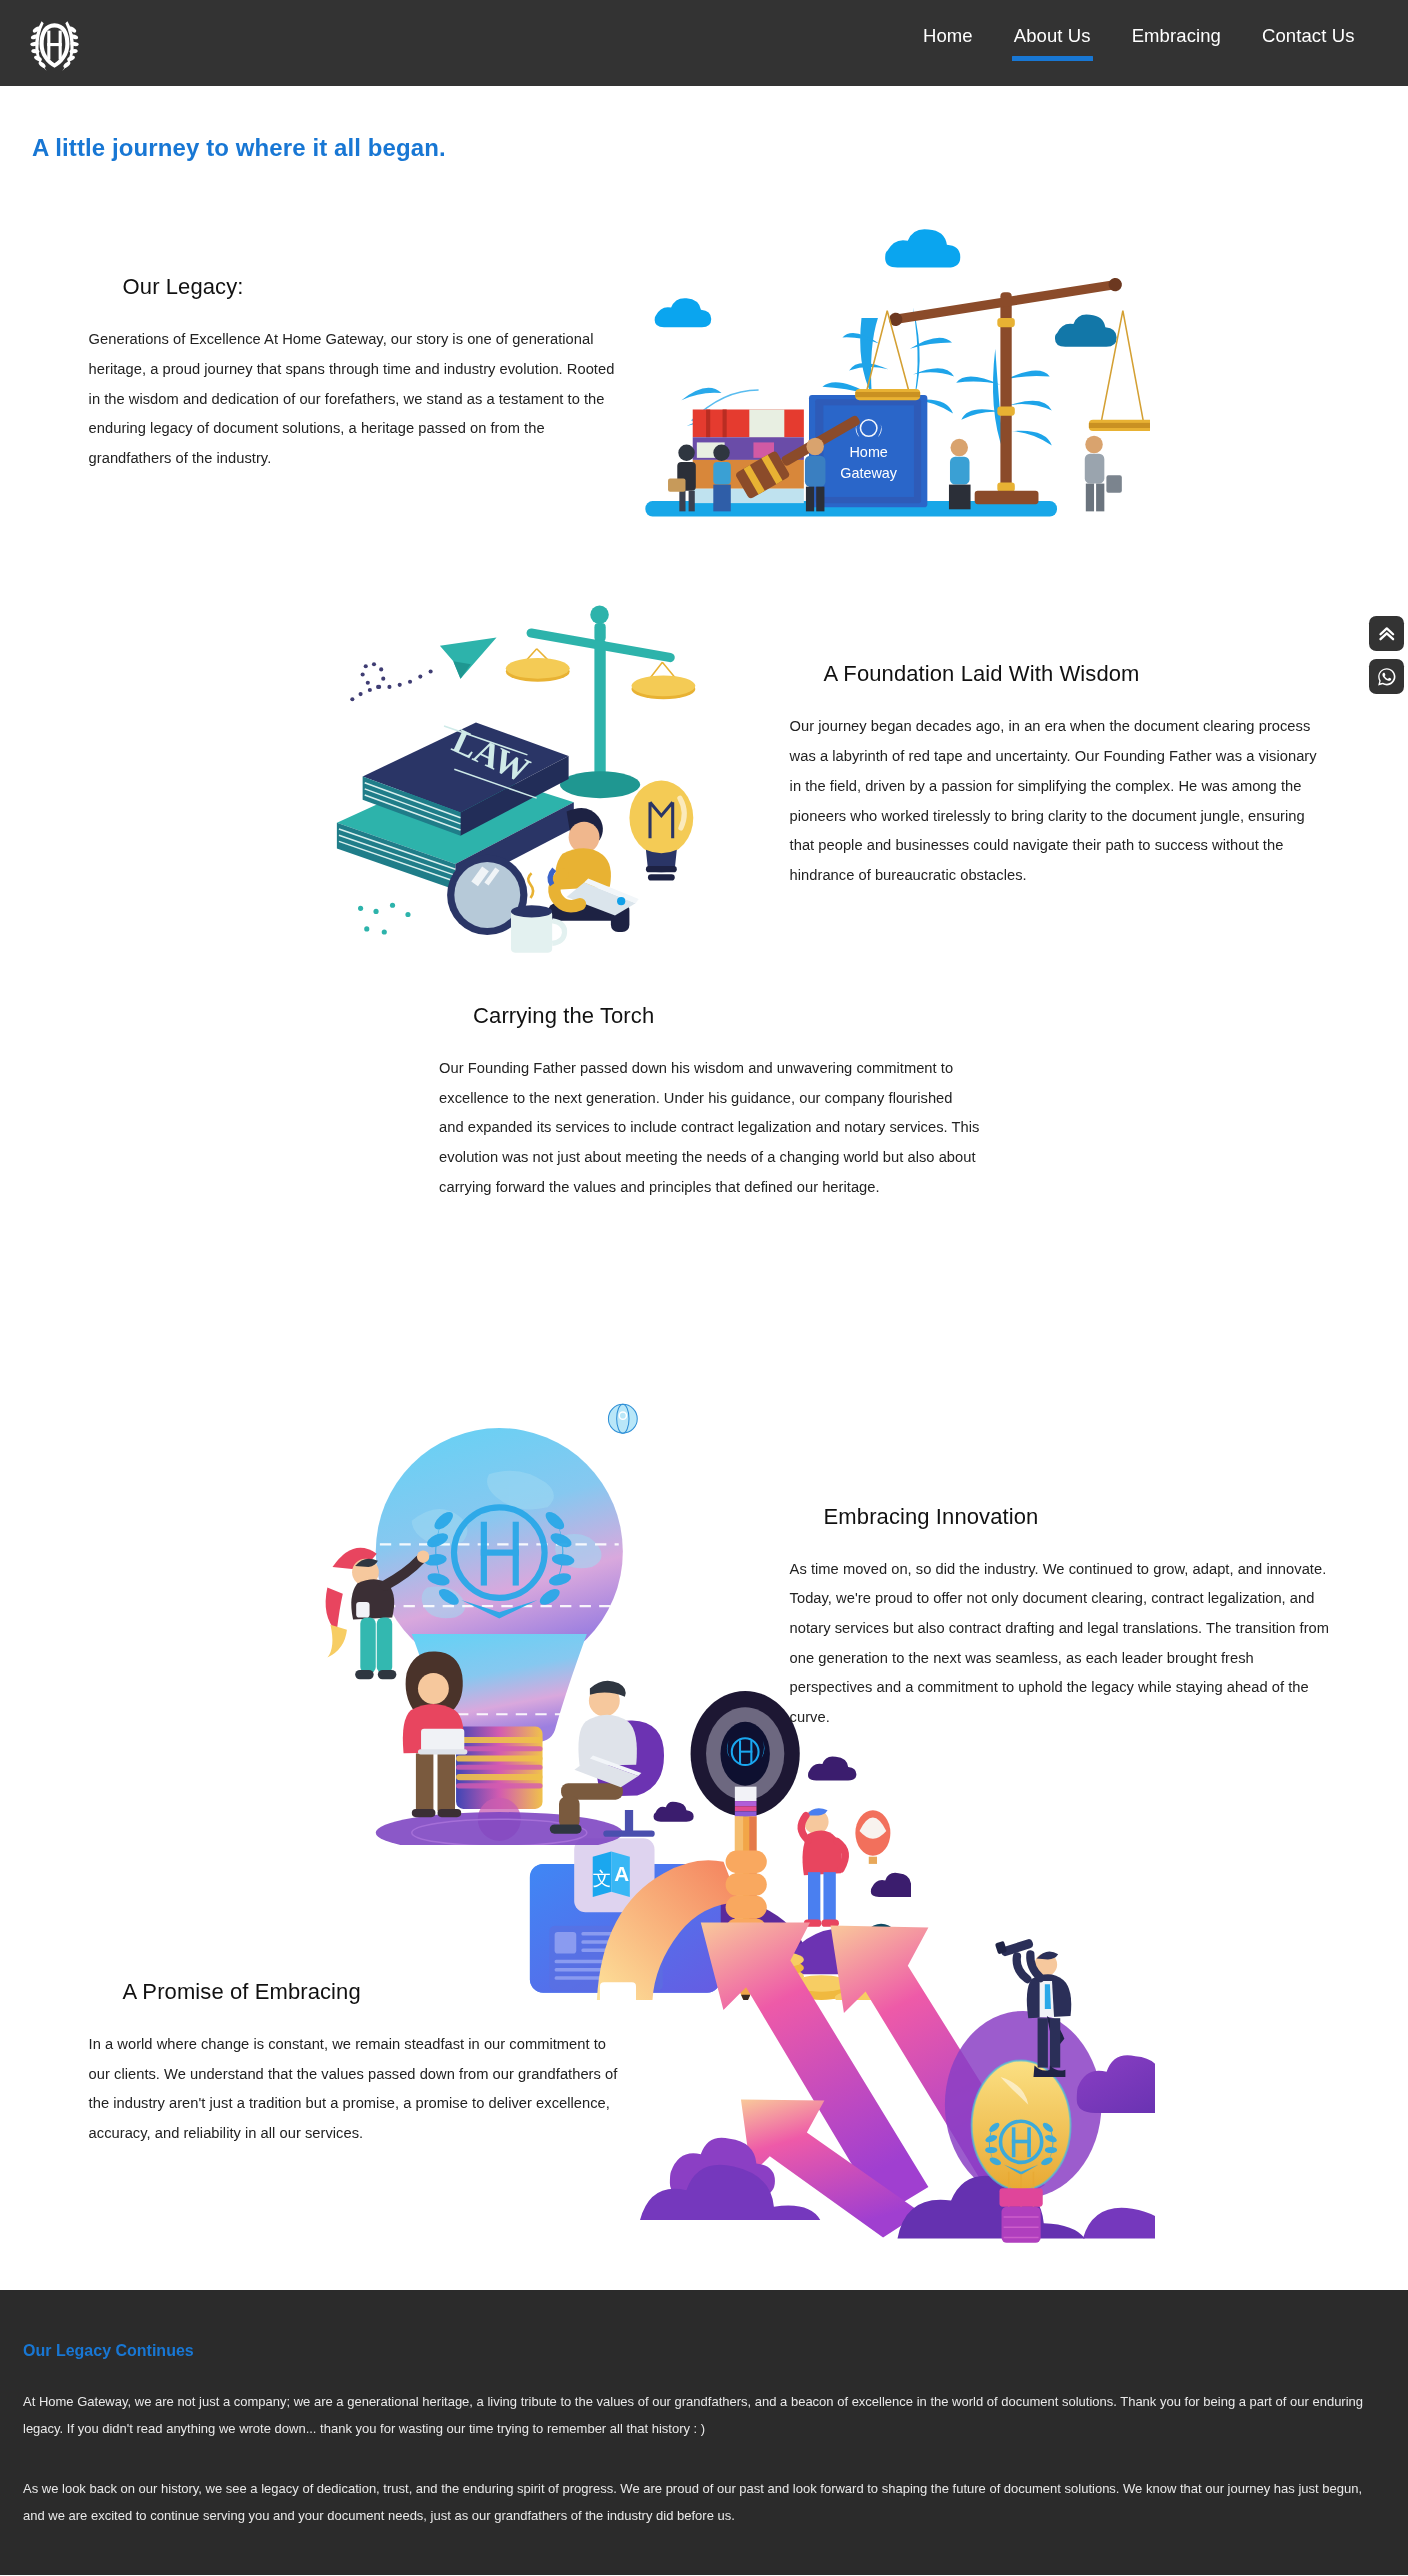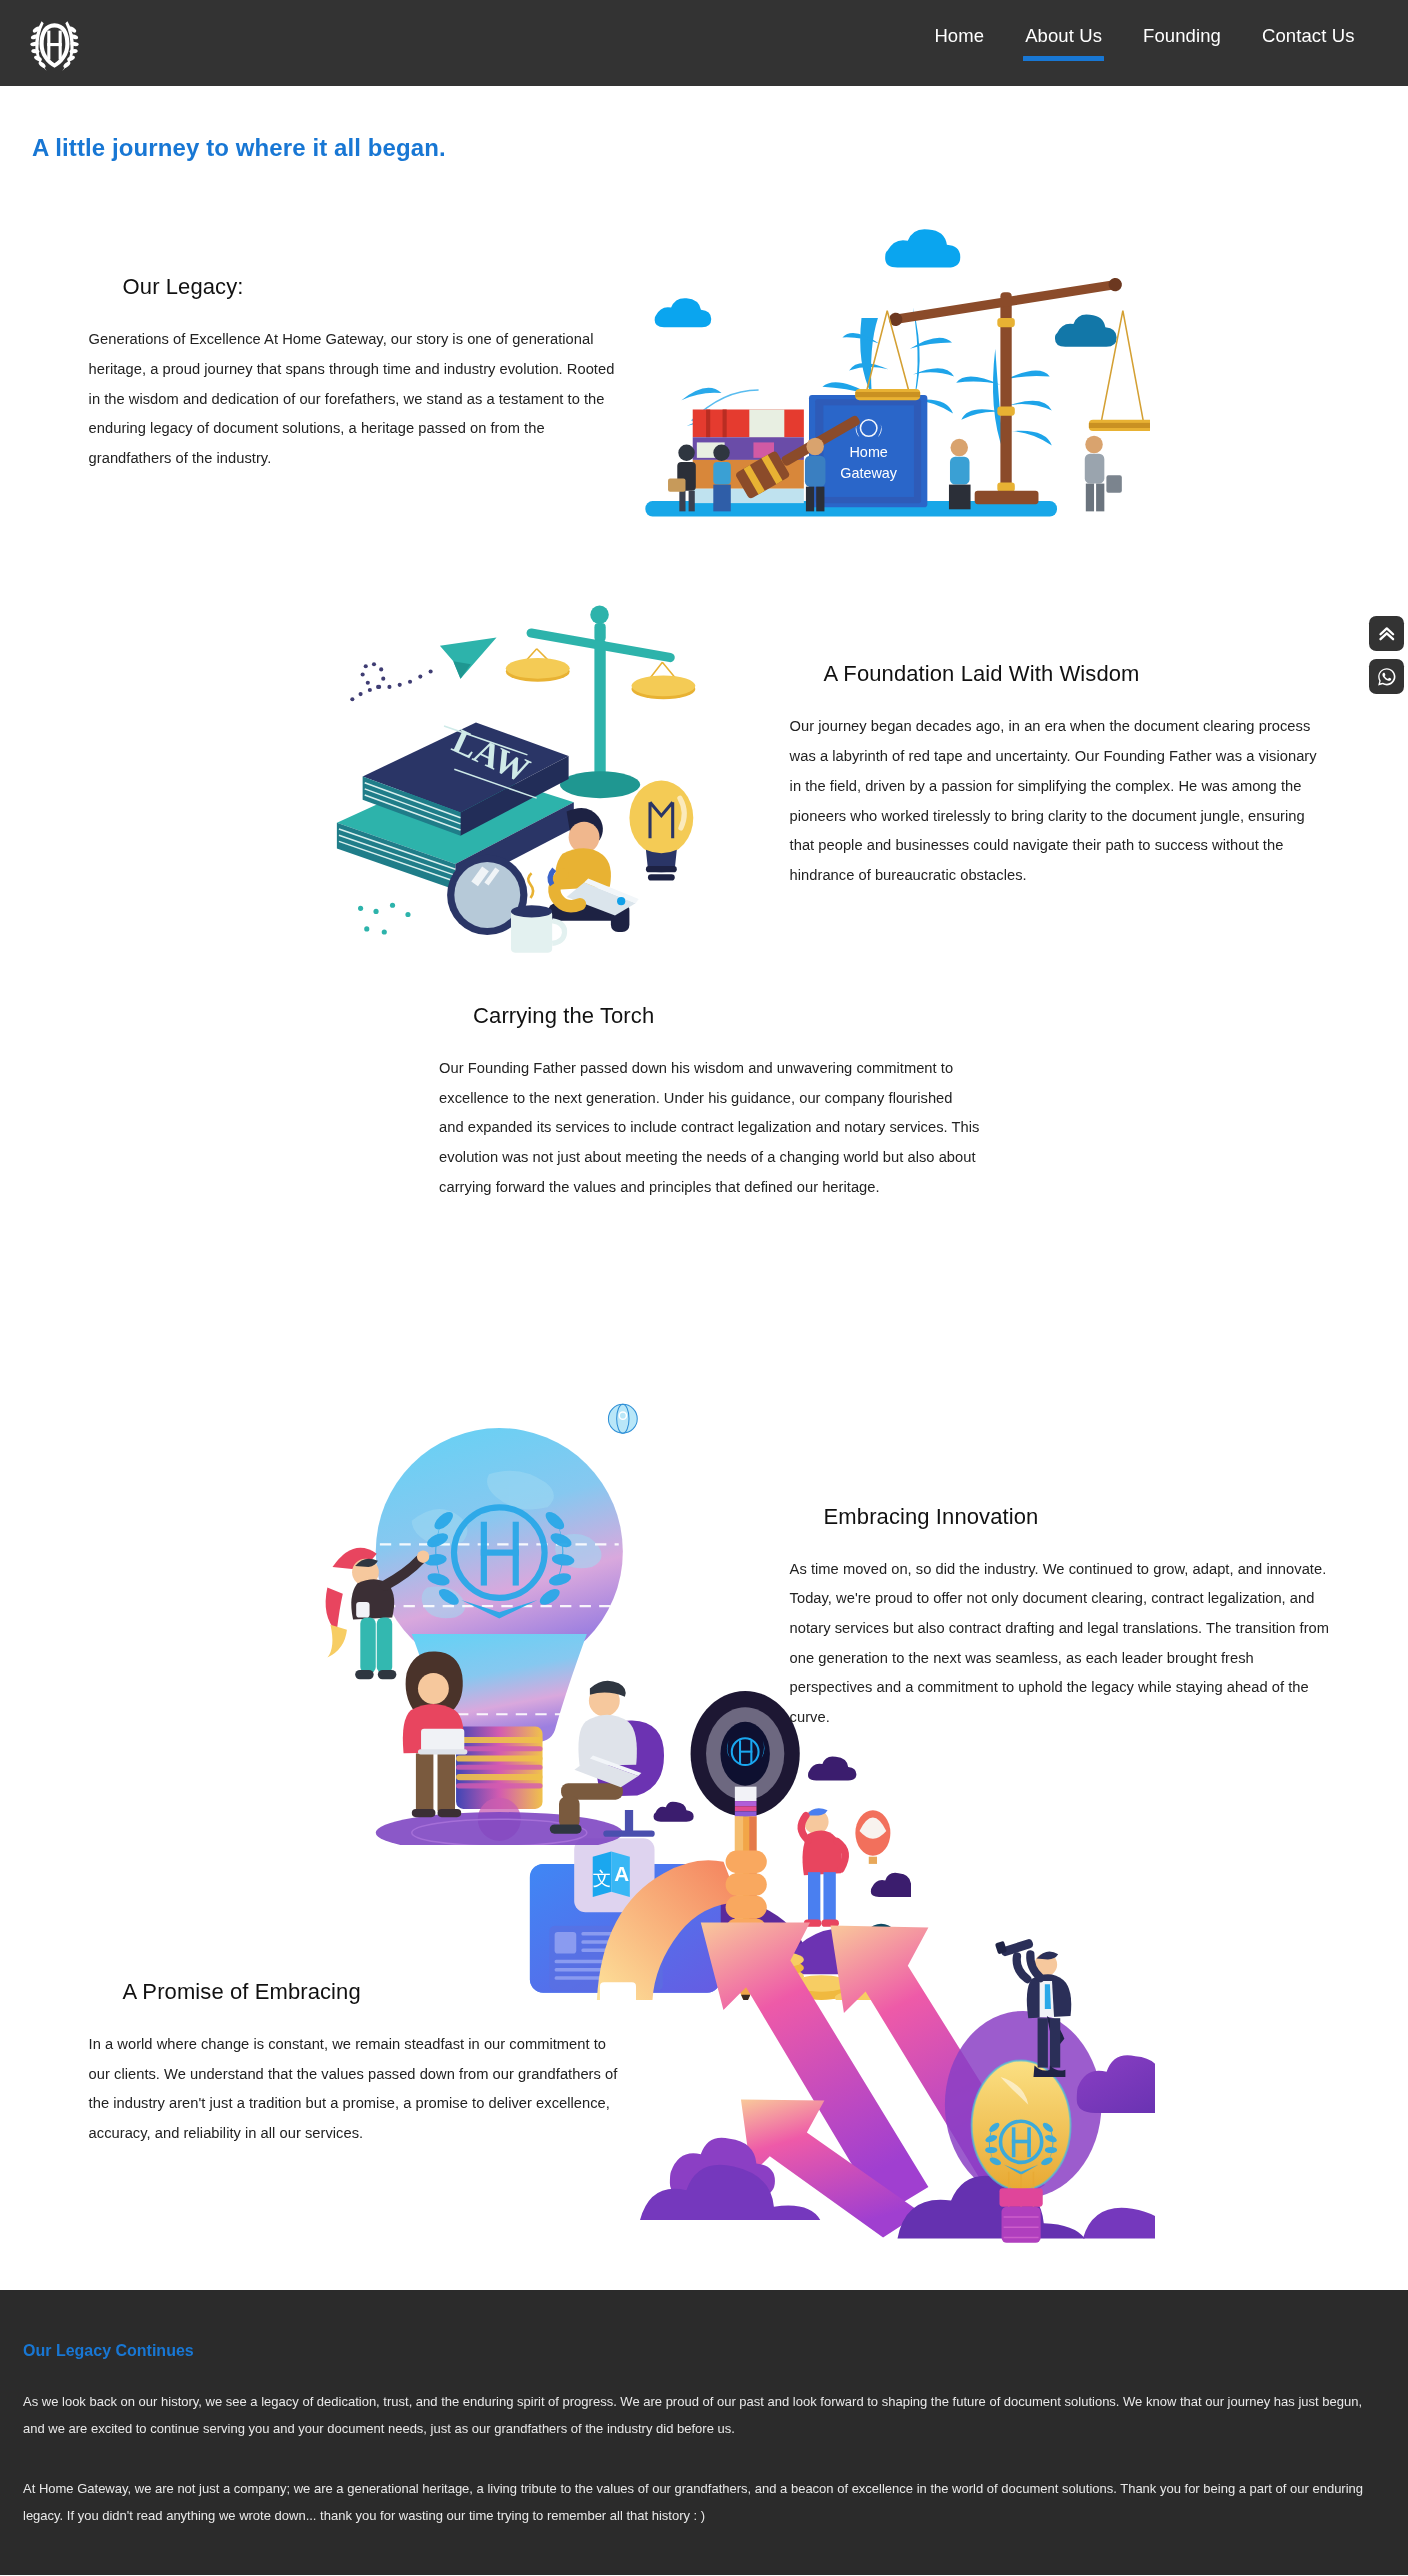--- a/index.html
+++ b/index.html
@@ -168,21 +168,21 @@
                    M55 30 C70 30 76 44 76 62 C76 80 66 92 55 99 C44 92 34 80 34 62 C34 44 40 30 55 30 Z"></path>
           <rect x="41" y="36" width="6" height="56"></rect>
           <rect x="63" y="36" width="6" height="56"></rect>
           <rect x="41" y="60" width="28" height="6"></rect>
         </g>
       </svg>
     </div>
     <div class="nav-links">
       <a class="nav-link" href="#">Home</a>
       <a class="nav-link active" href="#">About Us</a>
-      <a class="nav-link" href="#">Founding</a>
+      <a class="nav-link" href="#">Embracing</a>
       <a class="nav-link" href="#">Contact Us</a>
     </div>
   </div>
 
   <div class="fabs">
     <div class="fab">
       <svg viewBox="0 0 24 24">
         <path d="M5 12.5 L12 6 L19 12.5" fill="none" stroke="#ffffff" stroke-width="2.6" stroke-linecap="round" stroke-linejoin="round"></path>
         <path d="M5 18 L12 11.5 L19 18" fill="none" stroke="#ffffff" stroke-width="2.6" stroke-linecap="round" stroke-linejoin="round"></path>
       </svg>
@@ -774,18 +774,18 @@
           <path d="M778 184 q-22 -20 -20 -46" fill="none" stroke="#2b2f58" stroke-width="16" stroke-linecap="round"></path>
           <rect x="700" y="116" width="64" height="18" rx="8" transform="rotate(-18 732 125)" fill="#2b2f58"></rect>
           <rect x="692" y="114" width="18" height="22" rx="4" transform="rotate(-18 701 125)" fill="#1f2345"></rect>
         </g>
       </svg>
     </div>
   </div>
 
   <div class="legacy-band">
     <h2 class="legacy-title">Our Legacy Continues</h2>
+    <p class="legacy-p">At Home Gateway, we are not just a company; we are a generational heritage, a living tribute to the values of our grandfathers, and a beacon of excellence in the world of document solutions. Thank you for being a part of our enduring legacy. If you didn't read anything we wrote down... thank you for wasting our time trying to remember all that history : )</p>
     <p class="legacy-p">As we look back on our history, we see a legacy of dedication, trust, and the enduring spirit of progress. We are proud of our past and look forward to shaping the future of document solutions. We know that our journey has just begun, and we are excited to continue serving you and your document needs, just as our grandfathers of the industry did before us.</p>
-    <p class="legacy-p">At Home Gateway, we are not just a company; we are a generational heritage, a living tribute to the values of our grandfathers, and a beacon of excellence in the world of document solutions. Thank you for being a part of our enduring legacy. If you didn't read anything we wrote down... thank you for wasting our time trying to remember all that history : )</p>
   </div>
 
 </div>
 
 
 </body></html>

